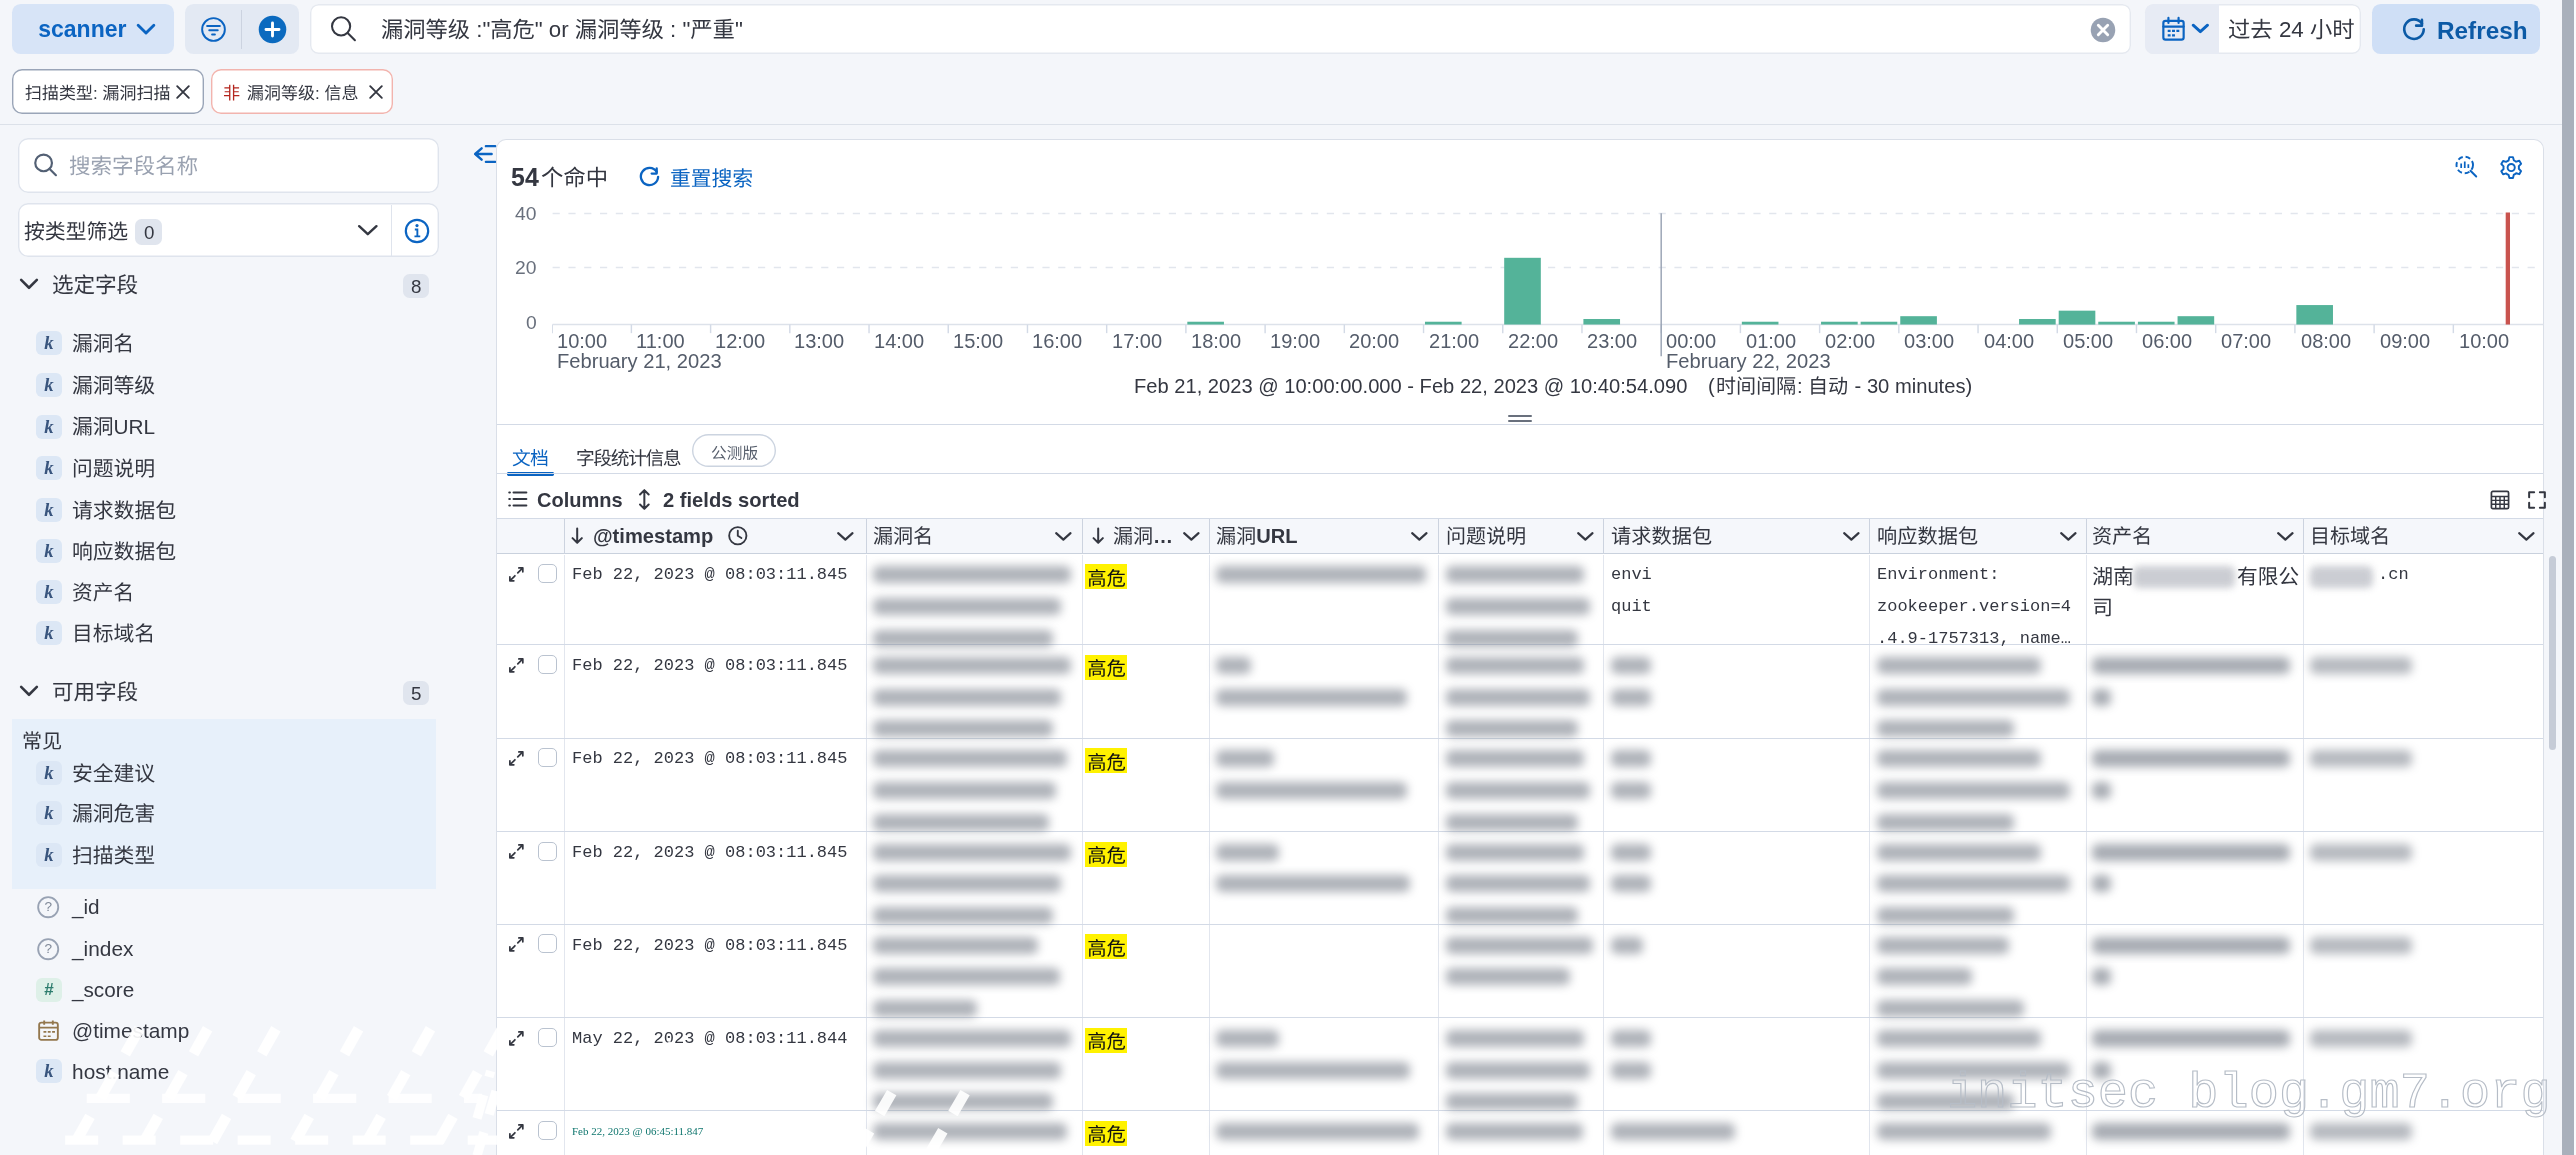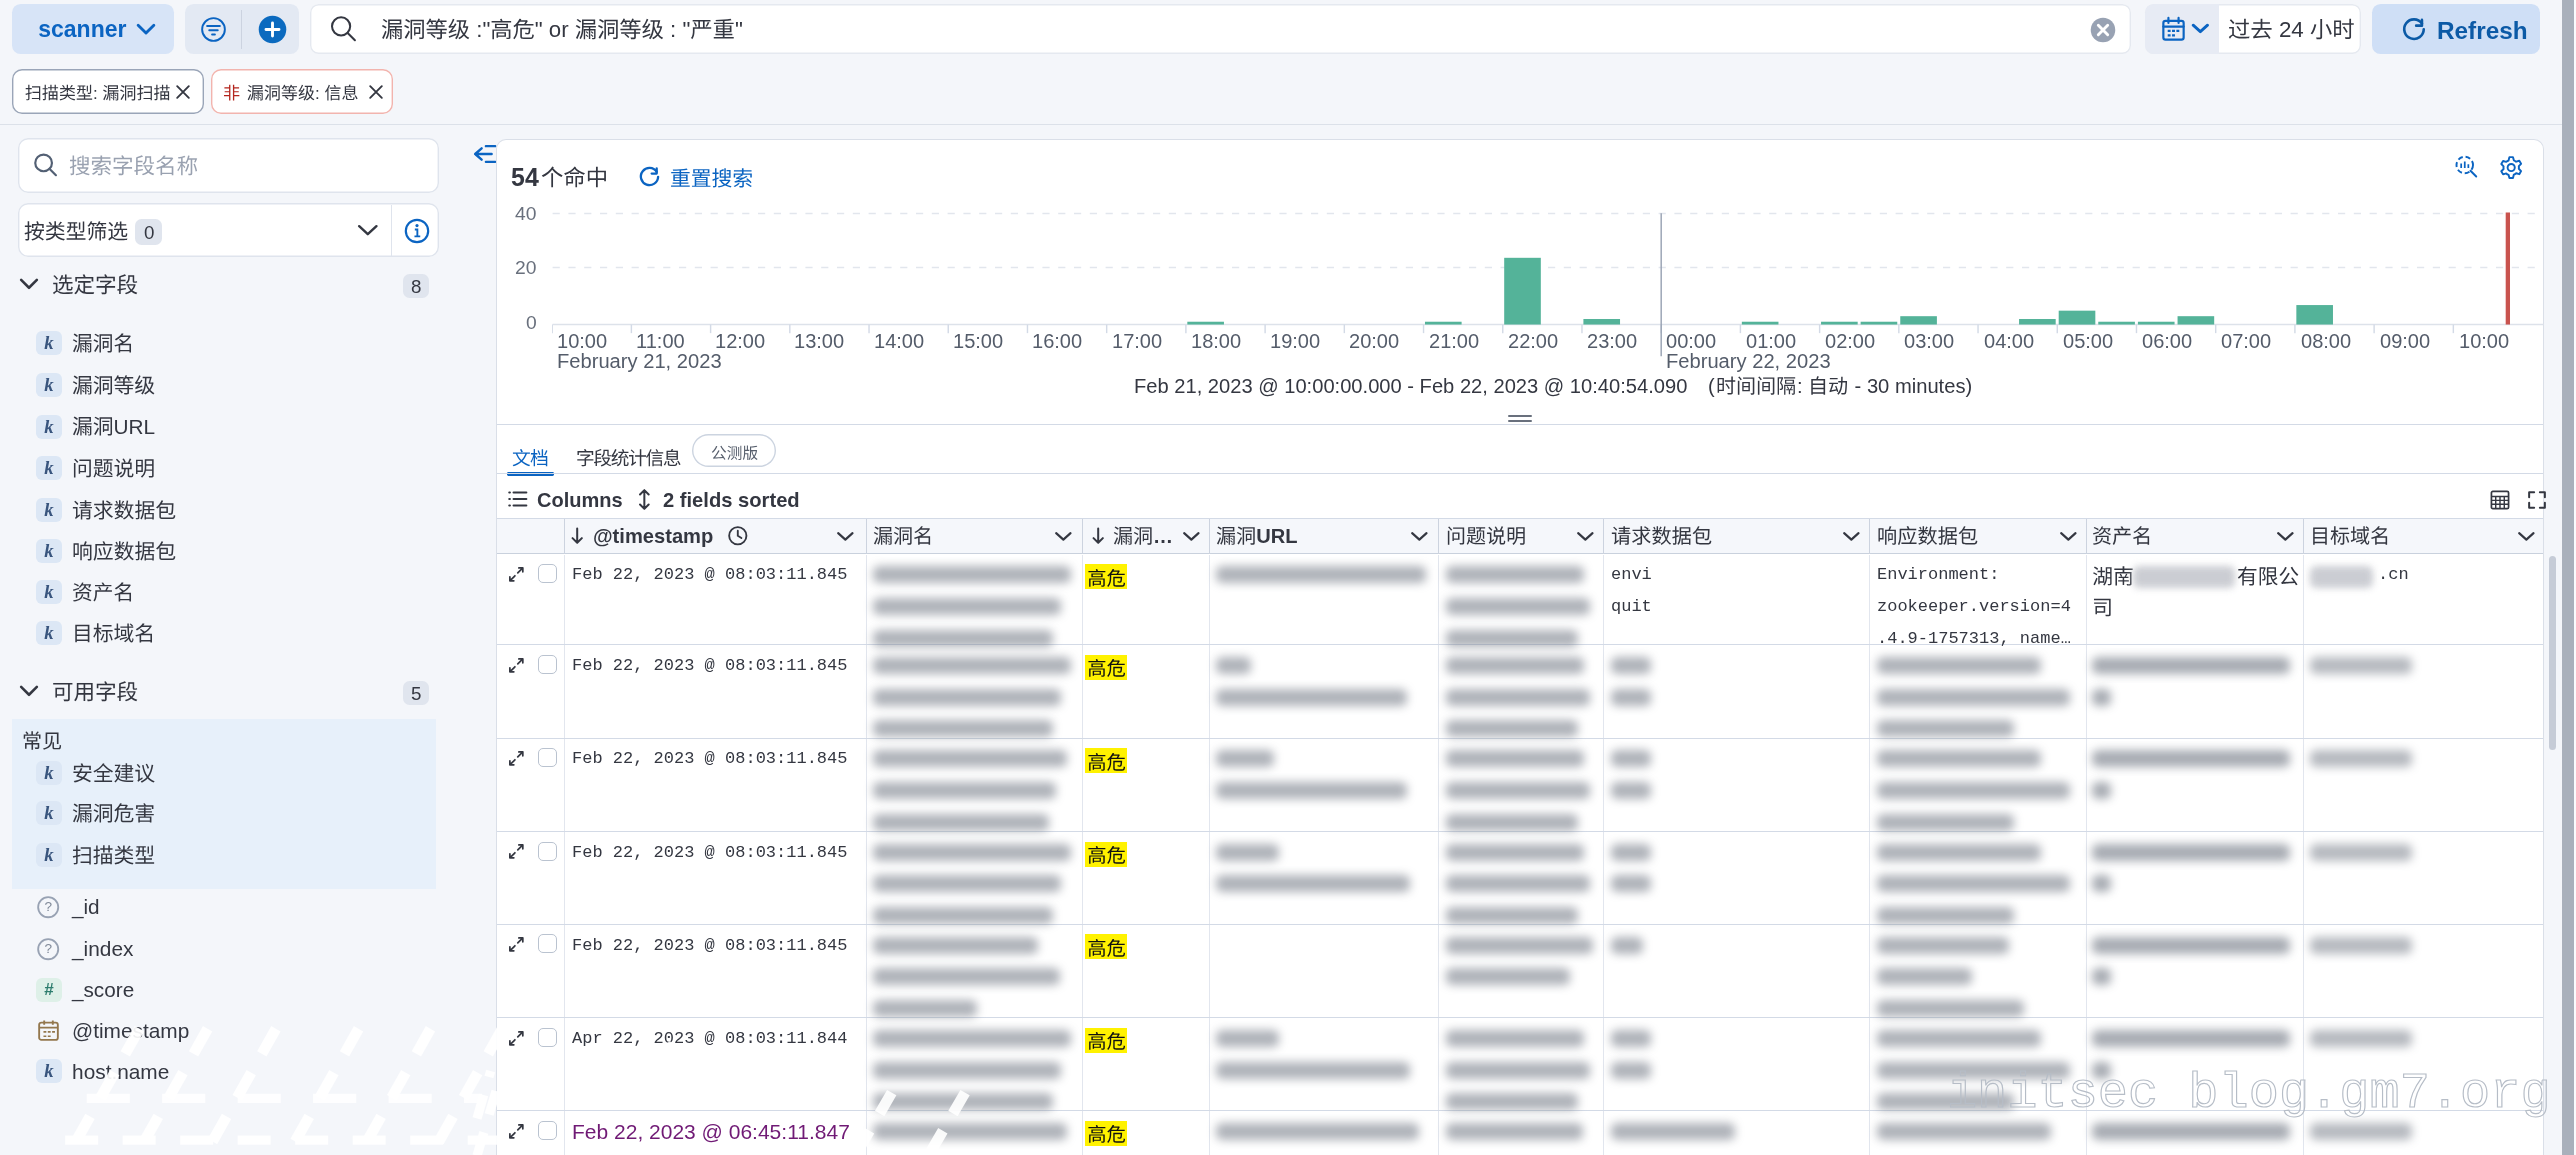--- a/index.html
+++ b/index.html
@@ -757,31 +757,31 @@
 <div style="position:absolute;left:572px;top:937px;font-family:'Liberation Mono';font-size:17px;line-height:17px;color:#343741;white-space:pre">Feb 22, 2023 @ 08:03:11.845</div>
 <div style="position:absolute;left:1085px;top:934px;width:42px;height:25px;background:#fff200"></div>
 <svg style="position:absolute;left:1087px;top:936px;overflow:visible" width="42" height="25" viewBox="0 -27.0 58 35">
     <use href="#z9AD8" fill="#111" transform="translate(0.0,0.0) scale(0.02700)"></use>
     <use href="#z5371" fill="#111" transform="translate(27.0,0.0) scale(0.02700)"></use>
   </svg>
 <svg style="position:absolute;left:507px;top:1029px;" width="18.7" height="18.7" viewBox="0 0 26 26">
     <path d="M15 11 L22 4 M22 4 H16.5 M22 4 V9.5 M11 15 L4 22 M4 22 H9.5 M4 22 V16.5" stroke="#343741" stroke-width="2.4" fill="none" stroke-linecap="round" stroke-linejoin="round"></path>
   </svg>
 <div style="position:absolute;left:538px;top:1028px;width:19.4px;height:19.4px;background:#fff;border:1.4px solid #bac3d0;border-radius:5px"></div>
-<div style="position:absolute;left:572px;top:1030px;font-family:'Liberation Mono';font-size:17px;line-height:17px;color:#343741;white-space:pre">Apr 22, 2023 @ 08:03:11.844</div>
+<div style="position:absolute;left:572px;top:1030px;font-family:'Liberation Mono';font-size:17px;line-height:17px;color:#343741;white-space:pre">May 22, 2023 @ 08:03:11.844</div>
 <div style="position:absolute;left:1085px;top:1028px;width:42px;height:25px;background:#fff200"></div>
 <svg style="position:absolute;left:1087px;top:1029px;overflow:visible" width="42" height="25" viewBox="0 -27.0 58 35">
     <use href="#z9AD8" fill="#111" transform="translate(0.0,0.0) scale(0.02700)"></use>
     <use href="#z5371" fill="#111" transform="translate(27.0,0.0) scale(0.02700)"></use>
   </svg>
 <svg style="position:absolute;left:507px;top:1122px;" width="18.7" height="18.7" viewBox="0 0 26 26">
     <path d="M15 11 L22 4 M22 4 H16.5 M22 4 V9.5 M11 15 L4 22 M4 22 H9.5 M4 22 V16.5" stroke="#343741" stroke-width="2.4" fill="none" stroke-linecap="round" stroke-linejoin="round"></path>
   </svg>
 <div style="position:absolute;left:538px;top:1121px;width:19.4px;height:19.4px;background:#fff;border:1.4px solid #bac3d0;border-radius:5px"></div>
-<div style="position:absolute;left:572px;top:1123px;font-family:Liberation Sans, sans-serif;font-size:21px;line-height:17px;color:#701a75;white-space:pre">Feb 22, 2023 @ 06:45:11.847</div>
+<div style="position:absolute;left:572px;top:1123px;font-family:Liberation Serif, serif;font-size:11px;line-height:17px;color:#0f766e;white-space:pre">Feb 22, 2023 @ 06:45:11.847</div>
 <div style="position:absolute;left:1085px;top:1121px;width:42px;height:25px;background:#fff200"></div>
 <svg style="position:absolute;left:1087px;top:1122px;overflow:visible" width="42" height="25" viewBox="0 -27.0 58 35">
     <use href="#z9AD8" fill="#111" transform="translate(0.0,0.0) scale(0.02700)"></use>
     <use href="#z5371" fill="#111" transform="translate(27.0,0.0) scale(0.02700)"></use>
   </svg>
 <div style="position:absolute;left:873px;top:566px;width:198px;height:17px;background:#6e7581;opacity:0.55;filter:blur(5px);border-radius:5.8px"></div>
 <div style="position:absolute;left:873px;top:598px;width:188px;height:17px;background:#6e7581;opacity:0.55;filter:blur(5px);border-radius:5.8px"></div>
 <div style="position:absolute;left:873px;top:630px;width:180px;height:17px;background:#6e7581;opacity:0.55;filter:blur(5px);border-radius:5.8px"></div>
 <div style="position:absolute;left:873px;top:657px;width:198px;height:17px;background:#6e7581;opacity:0.55;filter:blur(5px);border-radius:5.8px"></div>
 <div style="position:absolute;left:873px;top:689px;width:188px;height:17px;background:#6e7581;opacity:0.55;filter:blur(5px);border-radius:5.8px"></div>

